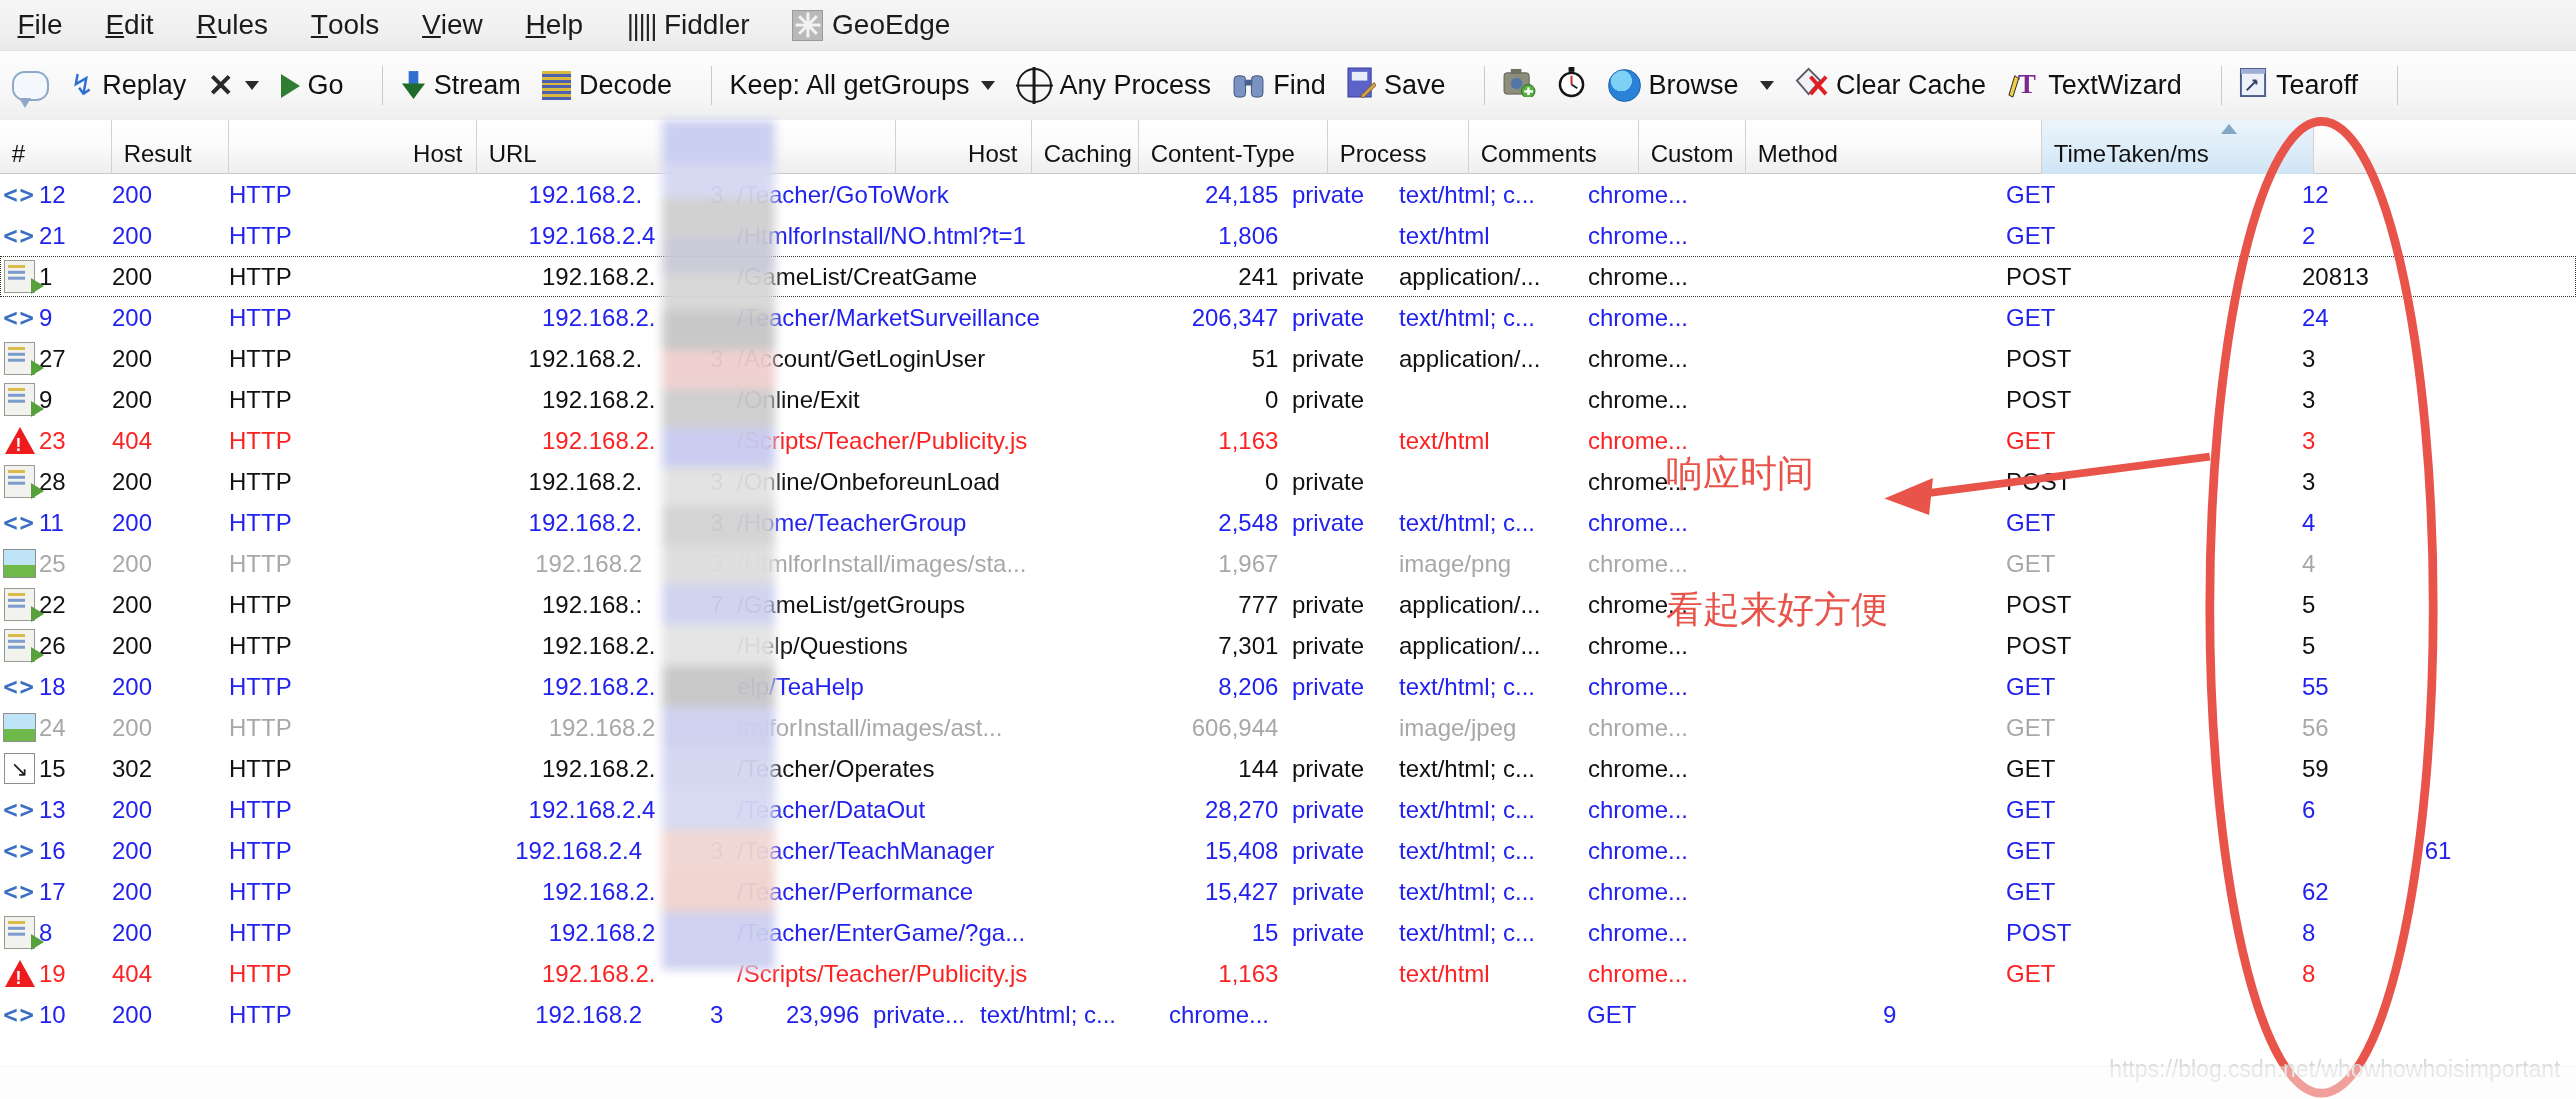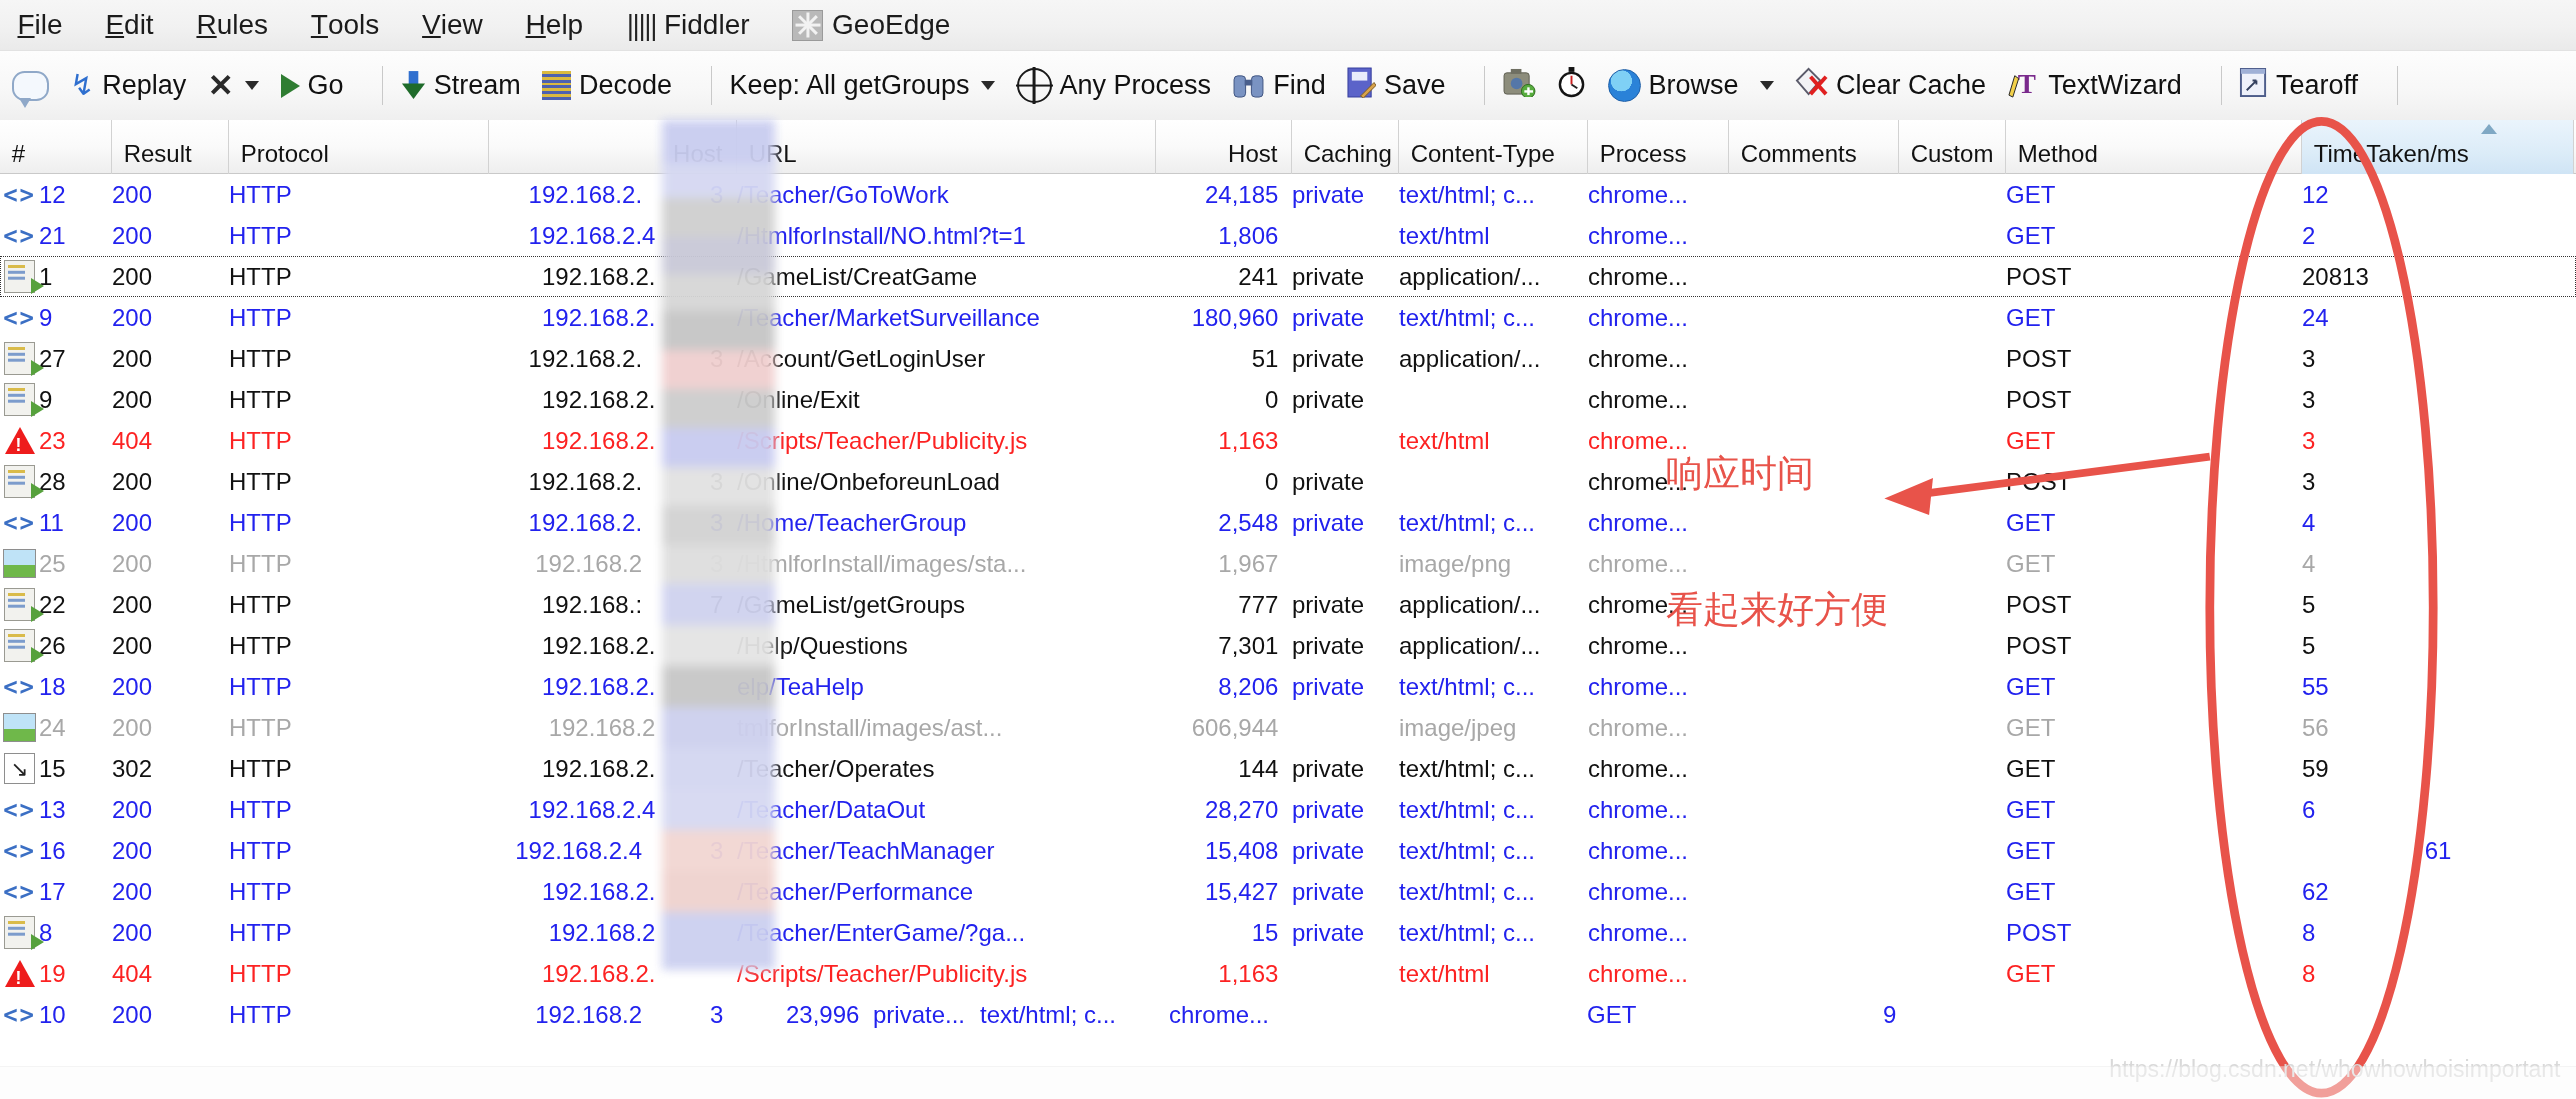--- a/index.html
+++ b/index.html
@@ -350,23 +350,20 @@
   </div>
 
   <div class="grid">
     <div class="hdr" id="hdr">
         <div class="hc l" style="width: 112px;">
           <span>#</span>
         </div>
         <div class="hc l" style="width: 117px;">
           <span>Result</span>
         </div>
-        <div class="hc l" style="width: 260px;">
-          <span>Protocol</span>
-        </div>
         <div class="hc r" style="width: 248px;">
           <span>Host</span>
         </div>
         <div class="hc l" style="width: 419px;">
           <span>URL</span>
         </div>
         <div class="hc r" style="width: 136px;">
           <span>Host</span>
         </div>
         <div class="hc l" style="width: 107px;">
@@ -545,21 +542,21 @@
             <span>HTTP</span>
           </div>
           <div class="cell r c-blue" style="width: 248px;">
             <span>192.168.2.</span>
             <span style="margin-left: 68px;"></span>
           </div>
           <div class="cell l c-blue" style="width: 419px;">
             <span>/Teacher/MarketSurveillance</span>
           </div>
           <div class="cell r c-blue" style="width: 136px;">
-            <span>180,960</span>
+            <span>206,347</span>
           </div>
           <div class="cell l c-blue" style="width: 107px;">
             <span>private</span>
           </div>
           <div class="cell l c-blue" style="width: 189px;">
             <span>text/html; c...</span>
           </div>
           <div class="cell l c-blue" style="width: 141px;">
             <span>chrome...</span>
           </div>

